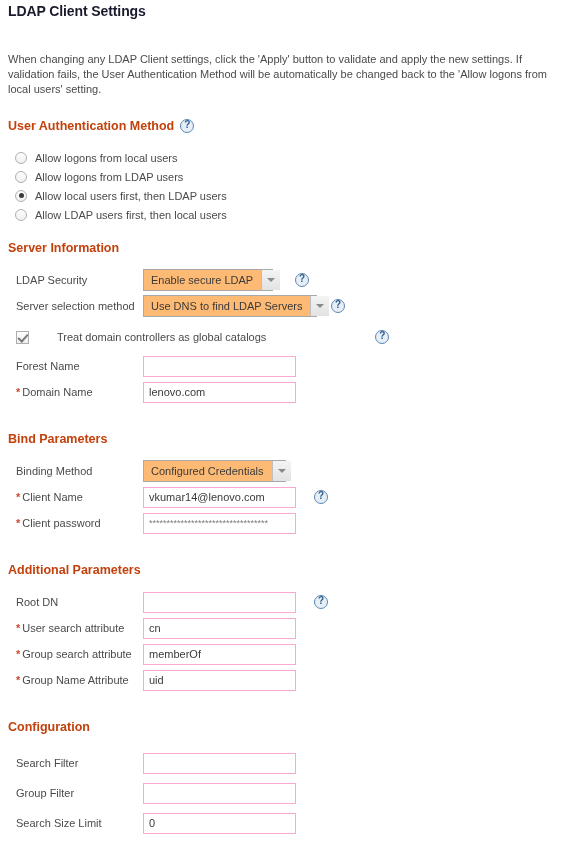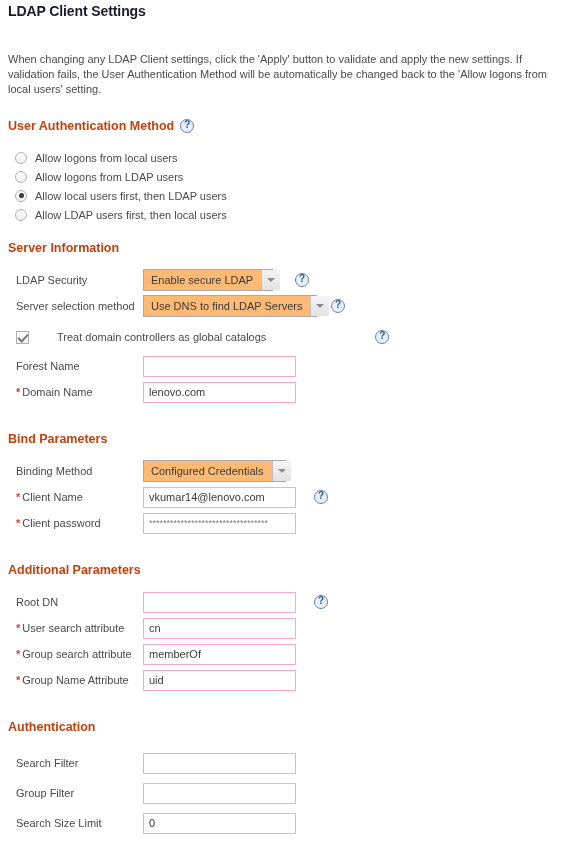--- a/index.html
+++ b/index.html
@@ -329,21 +329,21 @@
     <span class="field-label"><span class="req">*</span><span>Group search attribute</span></span>
     <input class="txt" type="text" value="memberOf" style="">
   </div>
 
   <div class="form-row tight">
     <span class="field-label"><span class="req">*</span><span>Group Name Attribute</span></span>
     <input class="txt" type="text" value="uid" style="">
   </div>
 
   <div class="section-head sh-config">
-    <span>Authentication</span>
+    <span>Configuration</span>
   </div>
 
   <div class="form-row" style="margin-top:18px;">
     <span class="field-label">Search Filter</span>
     <input class="txt" type="text" value="" style="">
   </div>
 
   <div class="form-row" style="margin-top:8px;">
     <span class="field-label">Group Filter</span>
     <input class="txt" type="text" value="" style="">

